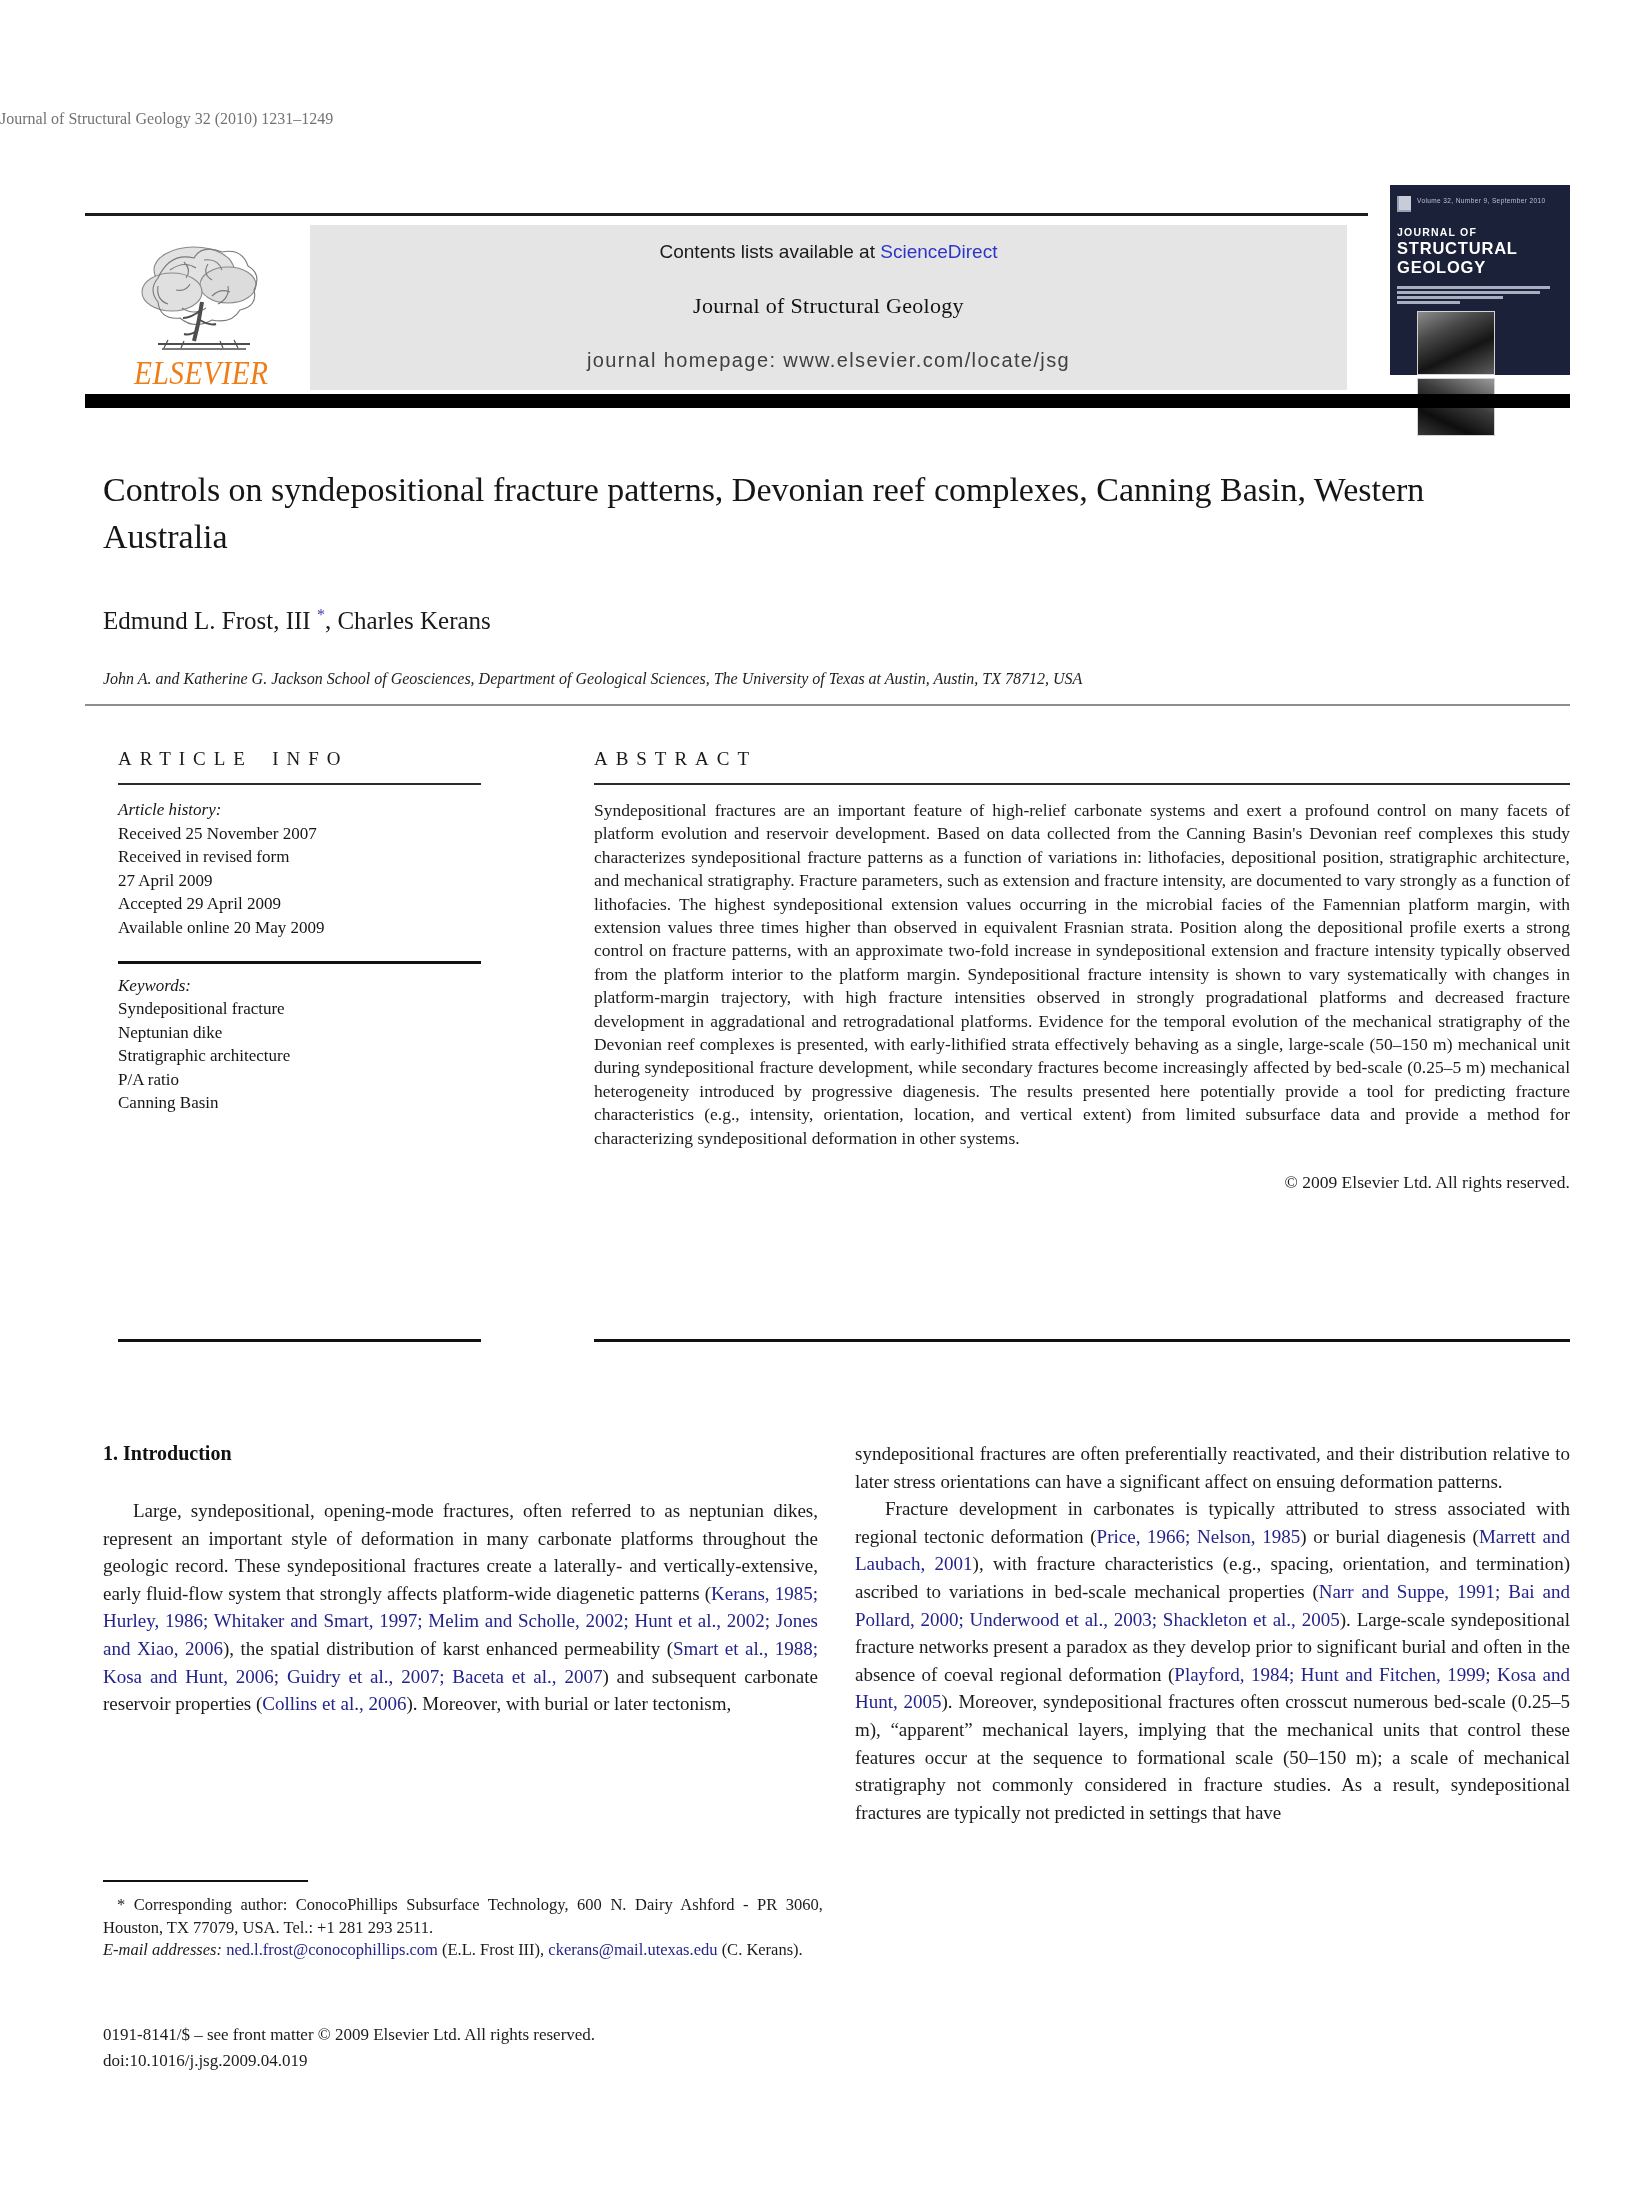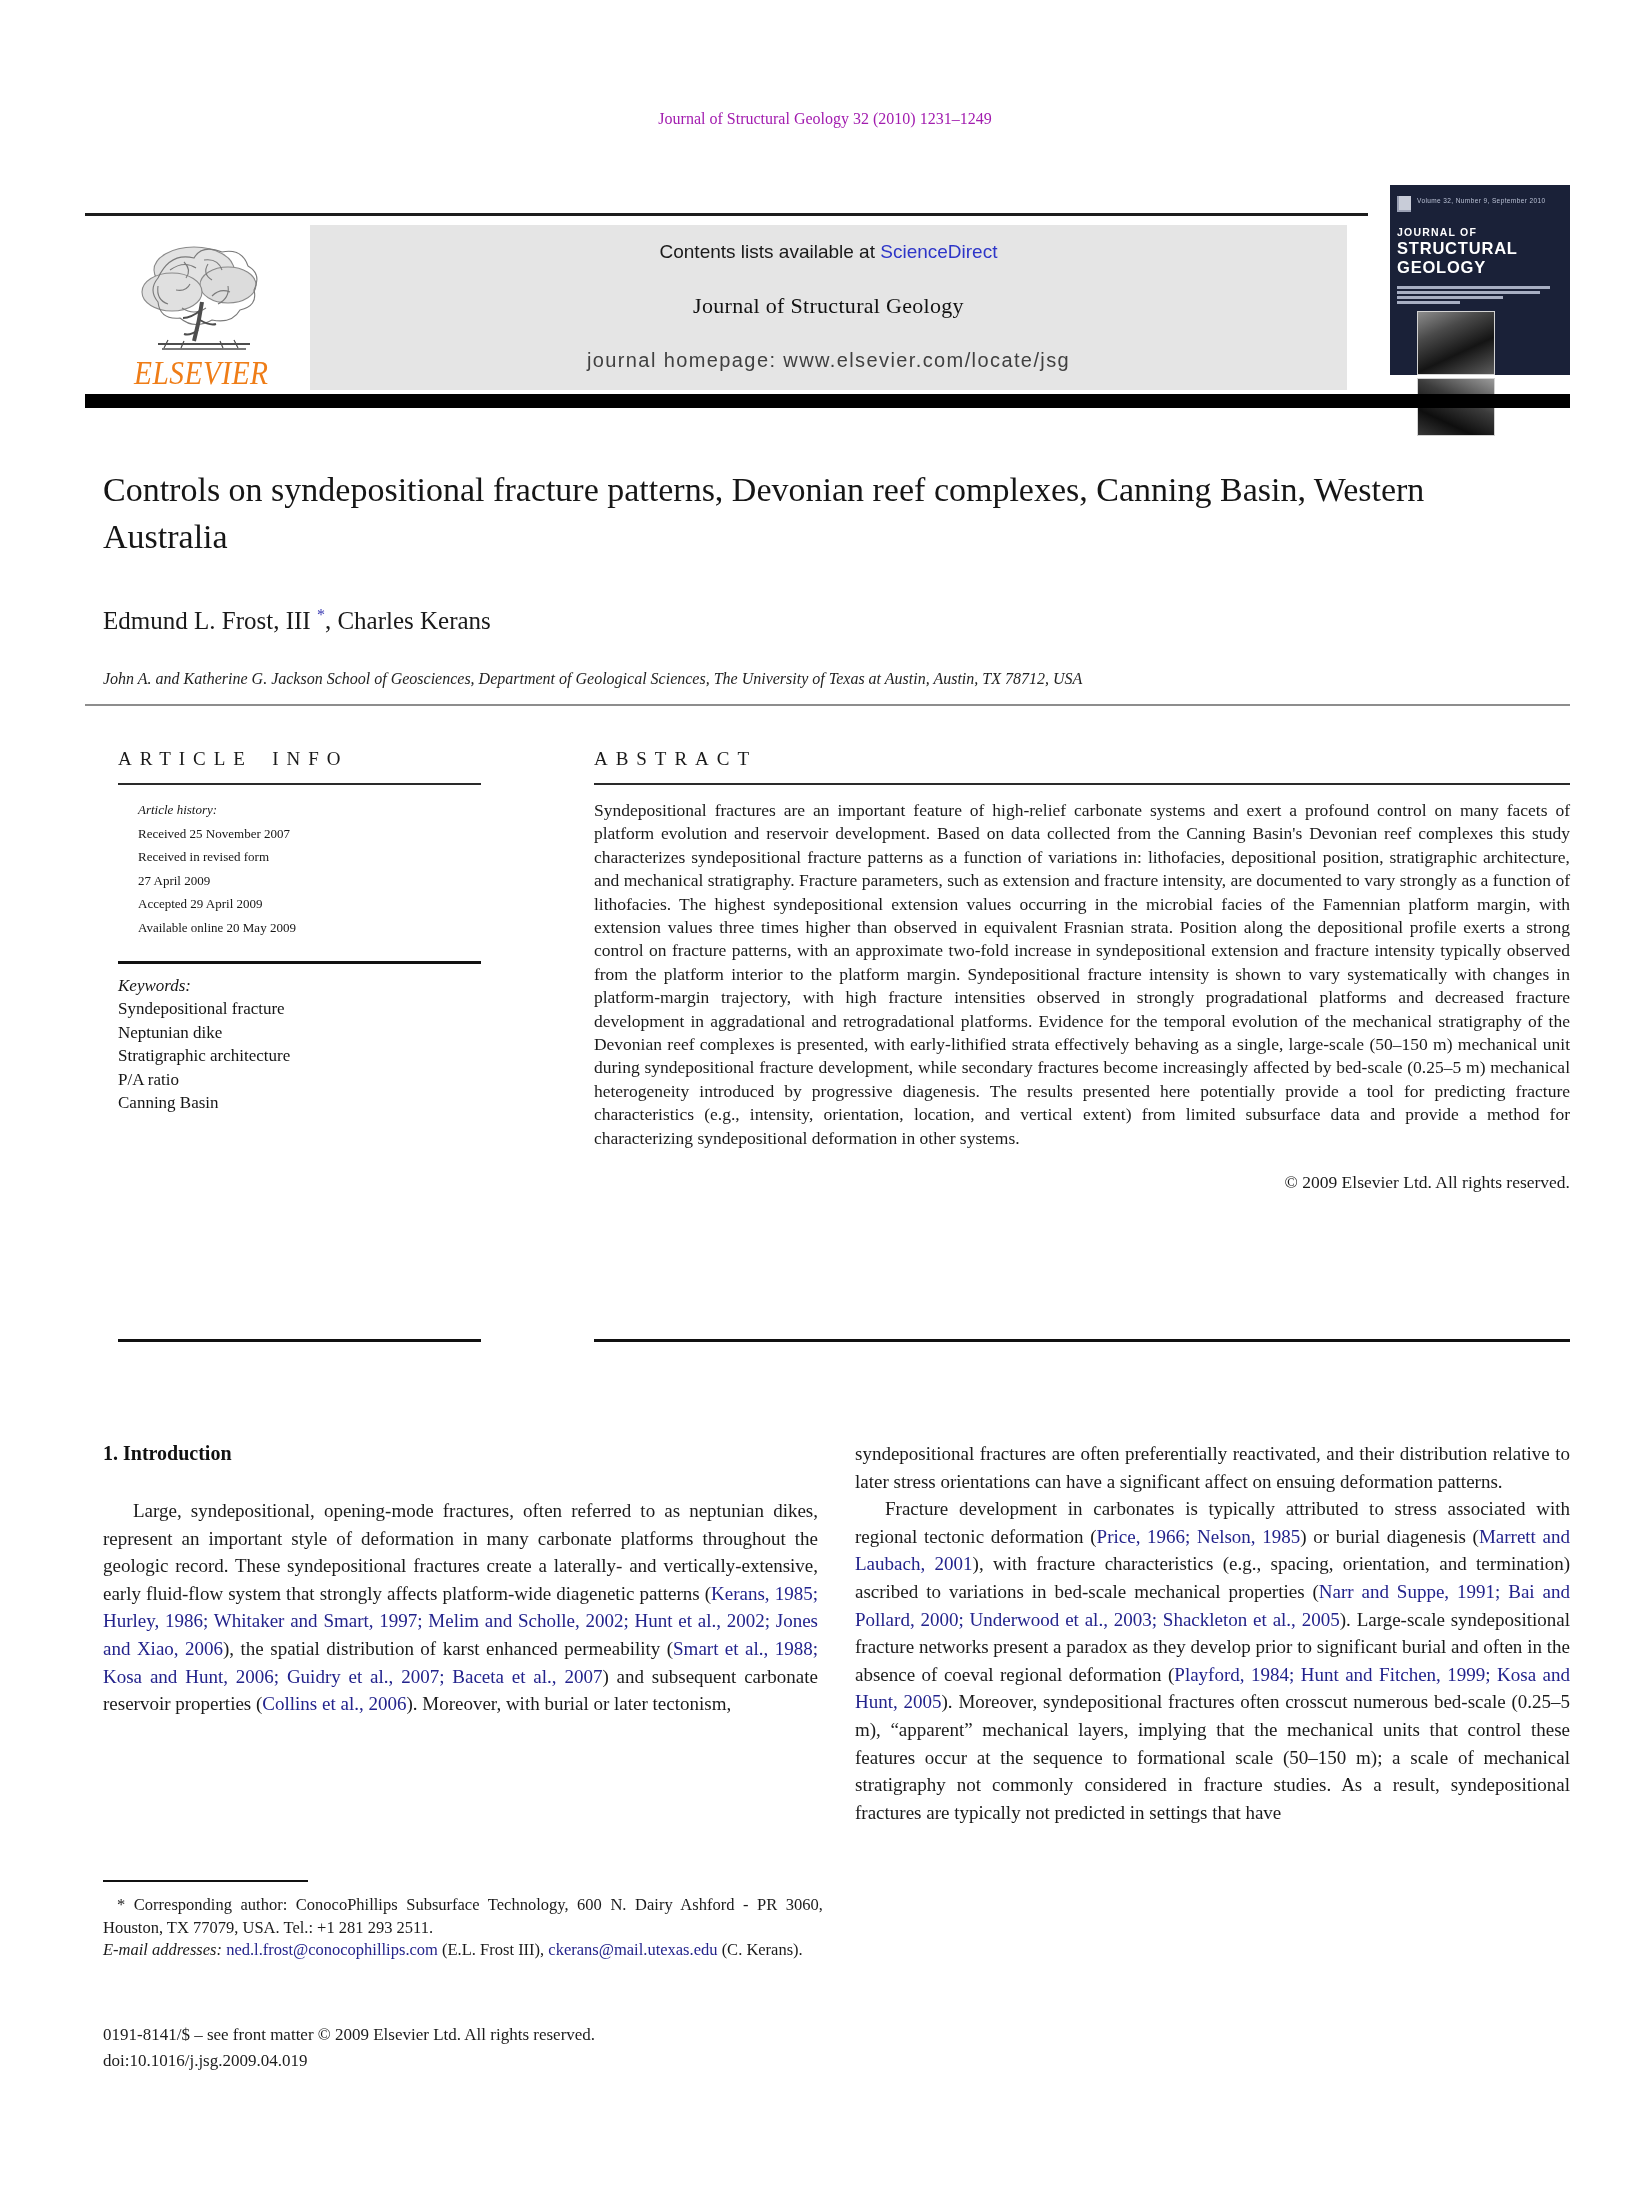--- a/index.html
+++ b/index.html
@@ -1,21 +1,21 @@
 <!DOCTYPE html>
 <html><head>
 <meta charset="utf-8">
 <style>
   html,body{margin:0;padding:0;background:#fff;}
   .page{position:relative;width:1650px;height:2200px;background:#fff;overflow:hidden;
         font-family:"Liberation Serif", serif;color:#151515;}
 
   
-  .citation-line{position:absolute;top:110px;left:0;right:0;text-align:center;
-and        font-size:17px;color:#a21caf;}
+  .citation-line{position:absolute;top:110px;left:0;right:0;
+and        font-size:17px;color:#737373;}
 
   
   .top-rule{position:absolute;top:213px;left:85px;width:1283px;height:3px;background:#1c1c1c;}
   .elsevier-logo{position:absolute;top:226px;left:100px;width:205px;height:164px;
         display:flex;flex-direction:column;align-items:center;justify-content:flex-end;font-style:italic;}
   .elsevier-word{color:#ef7d17;font-size:30px;letter-spacing:.5px;
         transform:scale(.98,1.12);transform-origin:left bottom;line-height:30px;}
   .header-band{position:absolute;top:225px;left:310px;width:1037px;height:165px;background:#e5e5e5;
         display:flex;flex-direction:column;justify-content:space-between;
         padding:16px 0 18px;box-sizing:border-box;text-align:center;}
@@ -52,21 +52,21 @@
         font-size:16px;font-style:italic;color:#222;}
 
   .mid-rule{position:absolute;top:704px;left:85px;width:1485px;height:2px;background:#8d8d8d;}
 
   
   .info-abs{position:absolute;top:740px;left:118px;width:1452px;display:flex;gap:113px;}
   .info-col{width:370px;height:602px;border-bottom:3px solid #111;box-sizing:border-box;}
   .abs-col{width:995px;height:602px;border-bottom:3px solid #111;box-sizing:border-box;}
   .col-head{font-size:19px;letter-spacing:.42em;word-spacing:.35em;margin-top:8px;color:#1a1a1a;}
   .head-rule{height:2px;background:#2a2a2a;margin-top:13px;}
-  .hist{margin-top:13px;font-size:13px;line-height:23.5px;margin-left:20px;}
+  .hist{margin-top:13px;font-size:17px;line-height:23.5px;}
   .hist-label,.kw-label{font-style:italic;}
   .kw-rule{height:2.5px;background:#111;margin-top:22px;}
   .kw{margin-top:10px;font-size:17px;line-height:23.5px;}
   .abs-text{margin-top:14px;font-size:17.5px;line-height:23.4px;text-align:justify;color:#1b1b1b;}
   .abs-copy{margin-top:22px;text-align:right;font-size:17.5px;color:#1b1b1b;}
 
   
   .body-cols{position:absolute;top:1440px;left:103px;width:1467px;display:flex;gap:37px;}
   .bcol{width:715px;}
   .sec-head{font-size:20px;font-weight:bold;margin:2px 0 32px 0;color:#111;}

